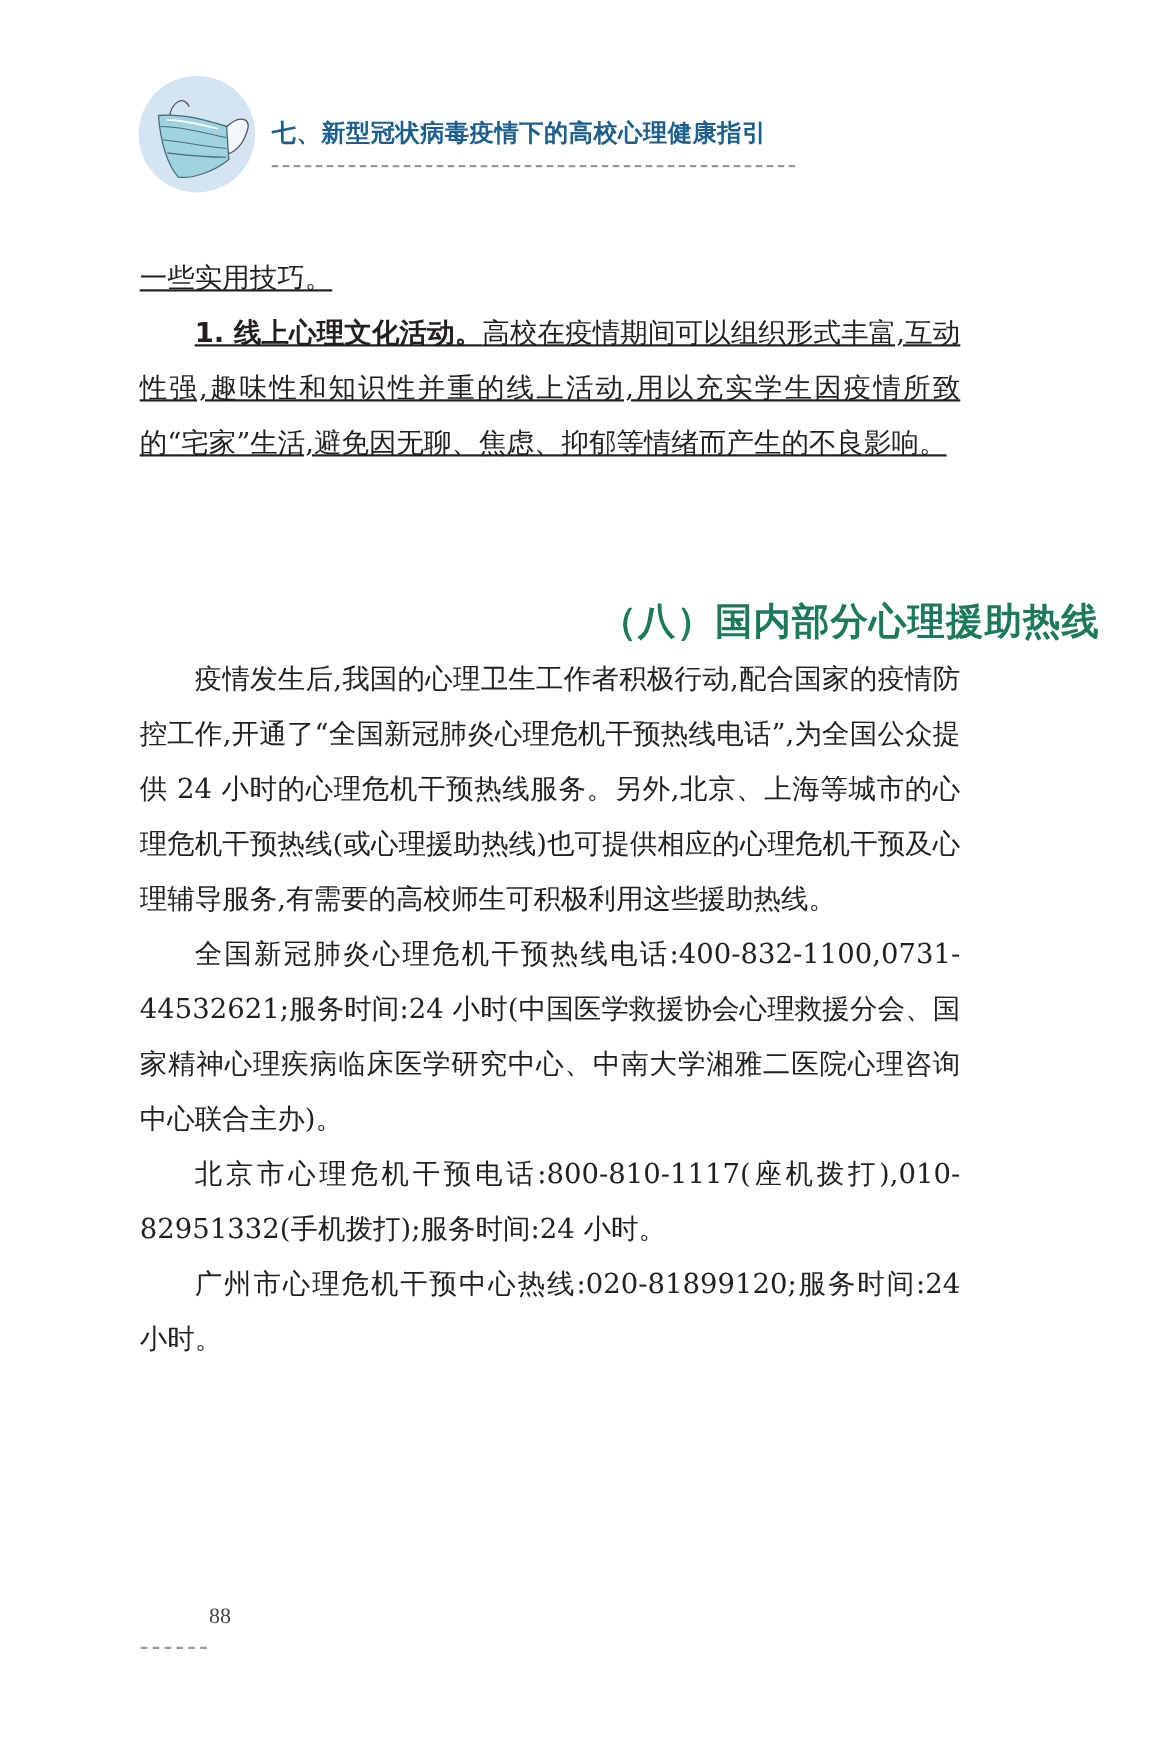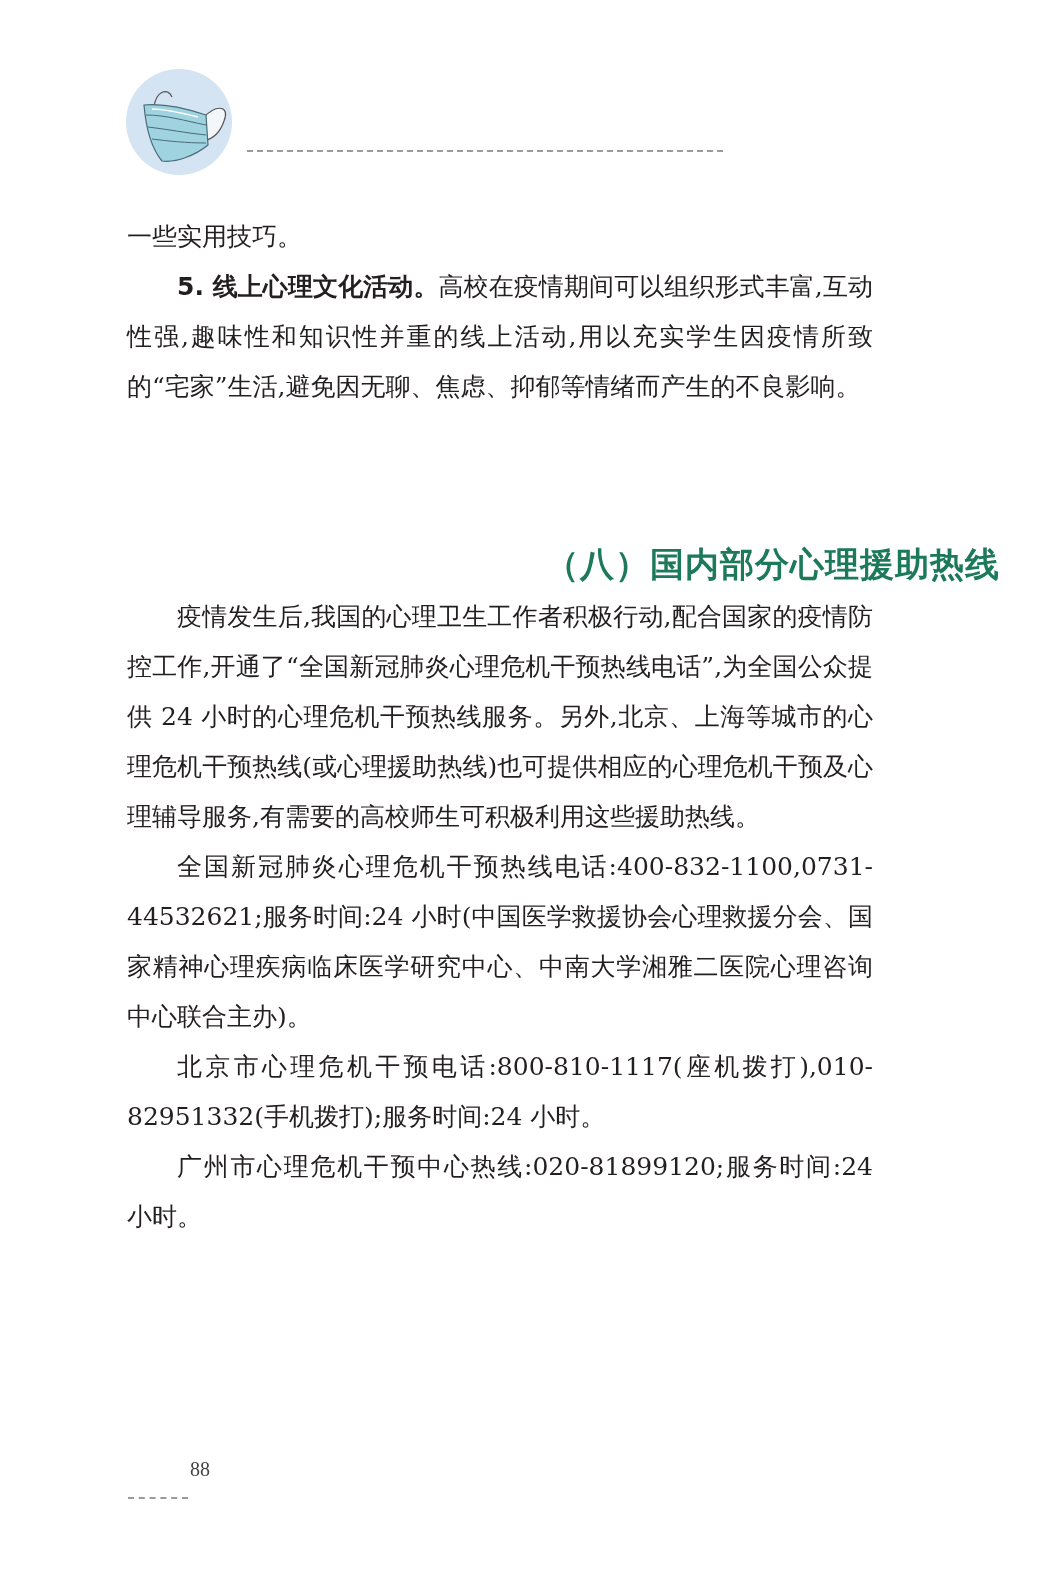--- a/index.html
+++ b/index.html
@@ -26,26 +26,27 @@
     <svg width="106" height="106" viewBox="0 0 106 106">
       <path d="M28 38 C30 22, 42 18, 46 28" fill="none" stroke="#555" stroke-width="1.2"></path>
       <path d="M78 48 C92 34, 104 38, 98 52 C94 64, 86 70, 78 72" fill="#f4f7fa" stroke="#555" stroke-width="1.2"></path>
       <path d="M18 36 C40 34, 62 40, 80 46 L82 76 C70 86, 50 94, 36 92 C26 80, 20 60, 18 36 Z" fill="#9fd3e0" stroke="#4a6a78" stroke-width="1.2"></path>
       <path d="M20 46 C40 46, 60 52, 80 56" fill="none" stroke="#4a6a78" stroke-width="1"></path>
       <path d="M22 58 C40 60, 60 64, 80 66" fill="none" stroke="#4a6a78" stroke-width="1"></path>
       <path d="M26 70 C42 72, 60 74, 80 74" fill="none" stroke="#4a6a78" stroke-width="1"></path>
       <path d="M26 40 C40 40, 56 44, 72 48" fill="none" stroke="#ffffff" stroke-width="1.5"></path>
     </svg>
   </div>
+  <div class="chapter-title">七、新型冠状病毒疫情下的高校心理健康指引</div>
   <div class="header-dash"></div>
 </div>
 
-<div class="body-text" style="top:212px;">
+<div class="body-text" style="top:228px;text-decoration:underline;">
   <p class="para noindent">一些实用技巧。</p>
-  <p class="para"><span class="bold-run">5. 线上心理文化活动。</span><span>高校在疫情期间可以组织形式丰富,互动性强,趣味性和知识性并重的线上活动,用以充实学生因疫情所致的“宅家”生活,避免因无聊、焦虑、抑郁等情绪而产生的不良影响。</span></p>
+  <p class="para"><span class="bold-run">1. 线上心理文化活动。</span><span>高校在疫情期间可以组织形式丰富,互动性强,趣味性和知识性并重的线上活动,用以充实学生因疫情所致的“宅家”生活,避免因无聊、焦虑、抑郁等情绪而产生的不良影响。</span></p>
 </div>
 
 <div class="section-title">（八）国内部分心理援助热线</div>
 
 <div class="body-text" style="top:592px;">
   <p class="para">疫情发生后,我国的心理卫生工作者积极行动,配合国家的疫情防控工作,开通了“全国新冠肺炎心理危机干预热线电话”,为全国公众提供 24 小时的心理危机干预热线服务。另外,北京、上海等城市的心理危机干预热线(或心理援助热线)也可提供相应的心理危机干预及心理辅导服务,有需要的高校师生可积极利用这些援助热线。</p>
   <p class="para">全国新冠肺炎心理危机干预热线电话:400-832-1100,0731-44532621;服务时间:24 小时(中国医学救援协会心理救援分会、国家精神心理疾病临床医学研究中心、中南大学湘雅二医院心理咨询中心联合主办)。</p>
   <p class="para">北京市心理危机干预电话:800-810-1117(座机拨打),010-82951332(手机拨打);服务时间:24 小时。</p>
   <p class="para">广州市心理危机干预中心热线:020-81899120;服务时间:24 小时。</p>
 </div>

